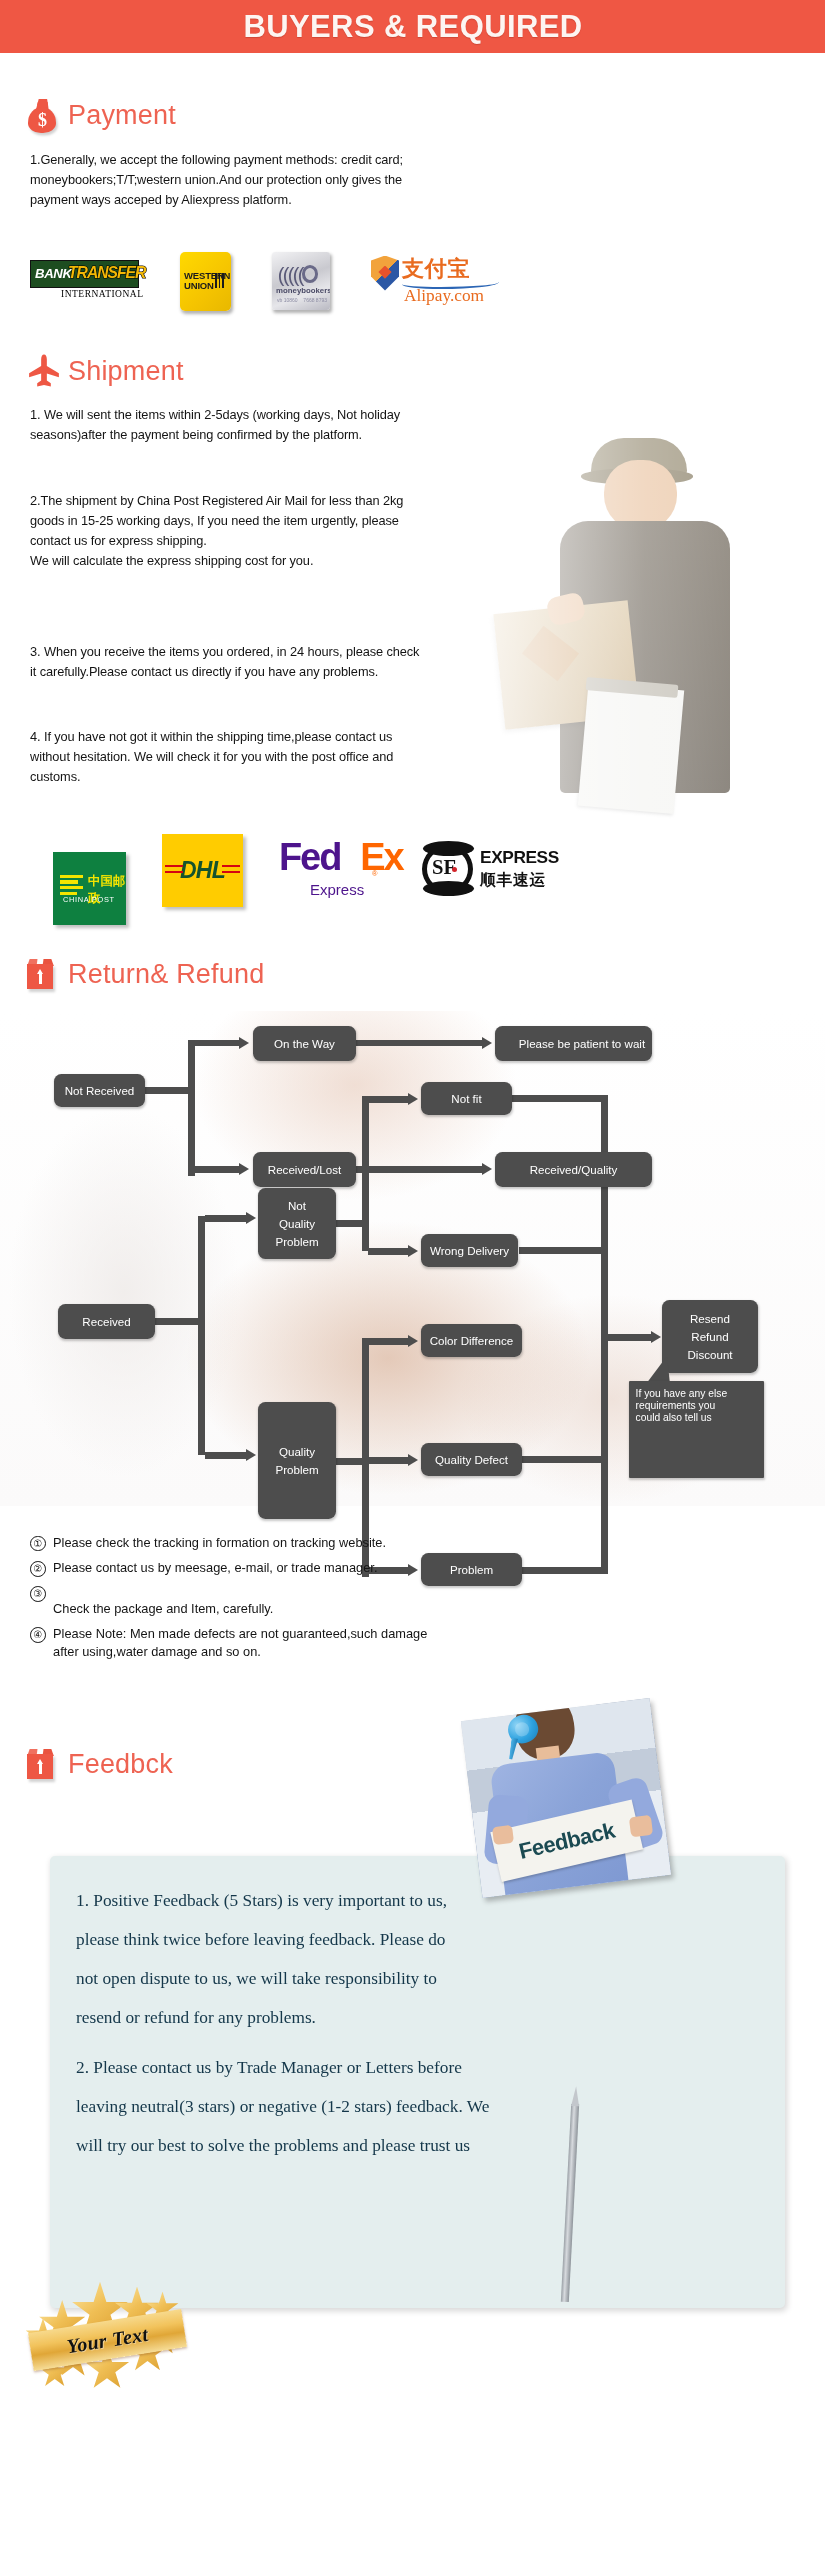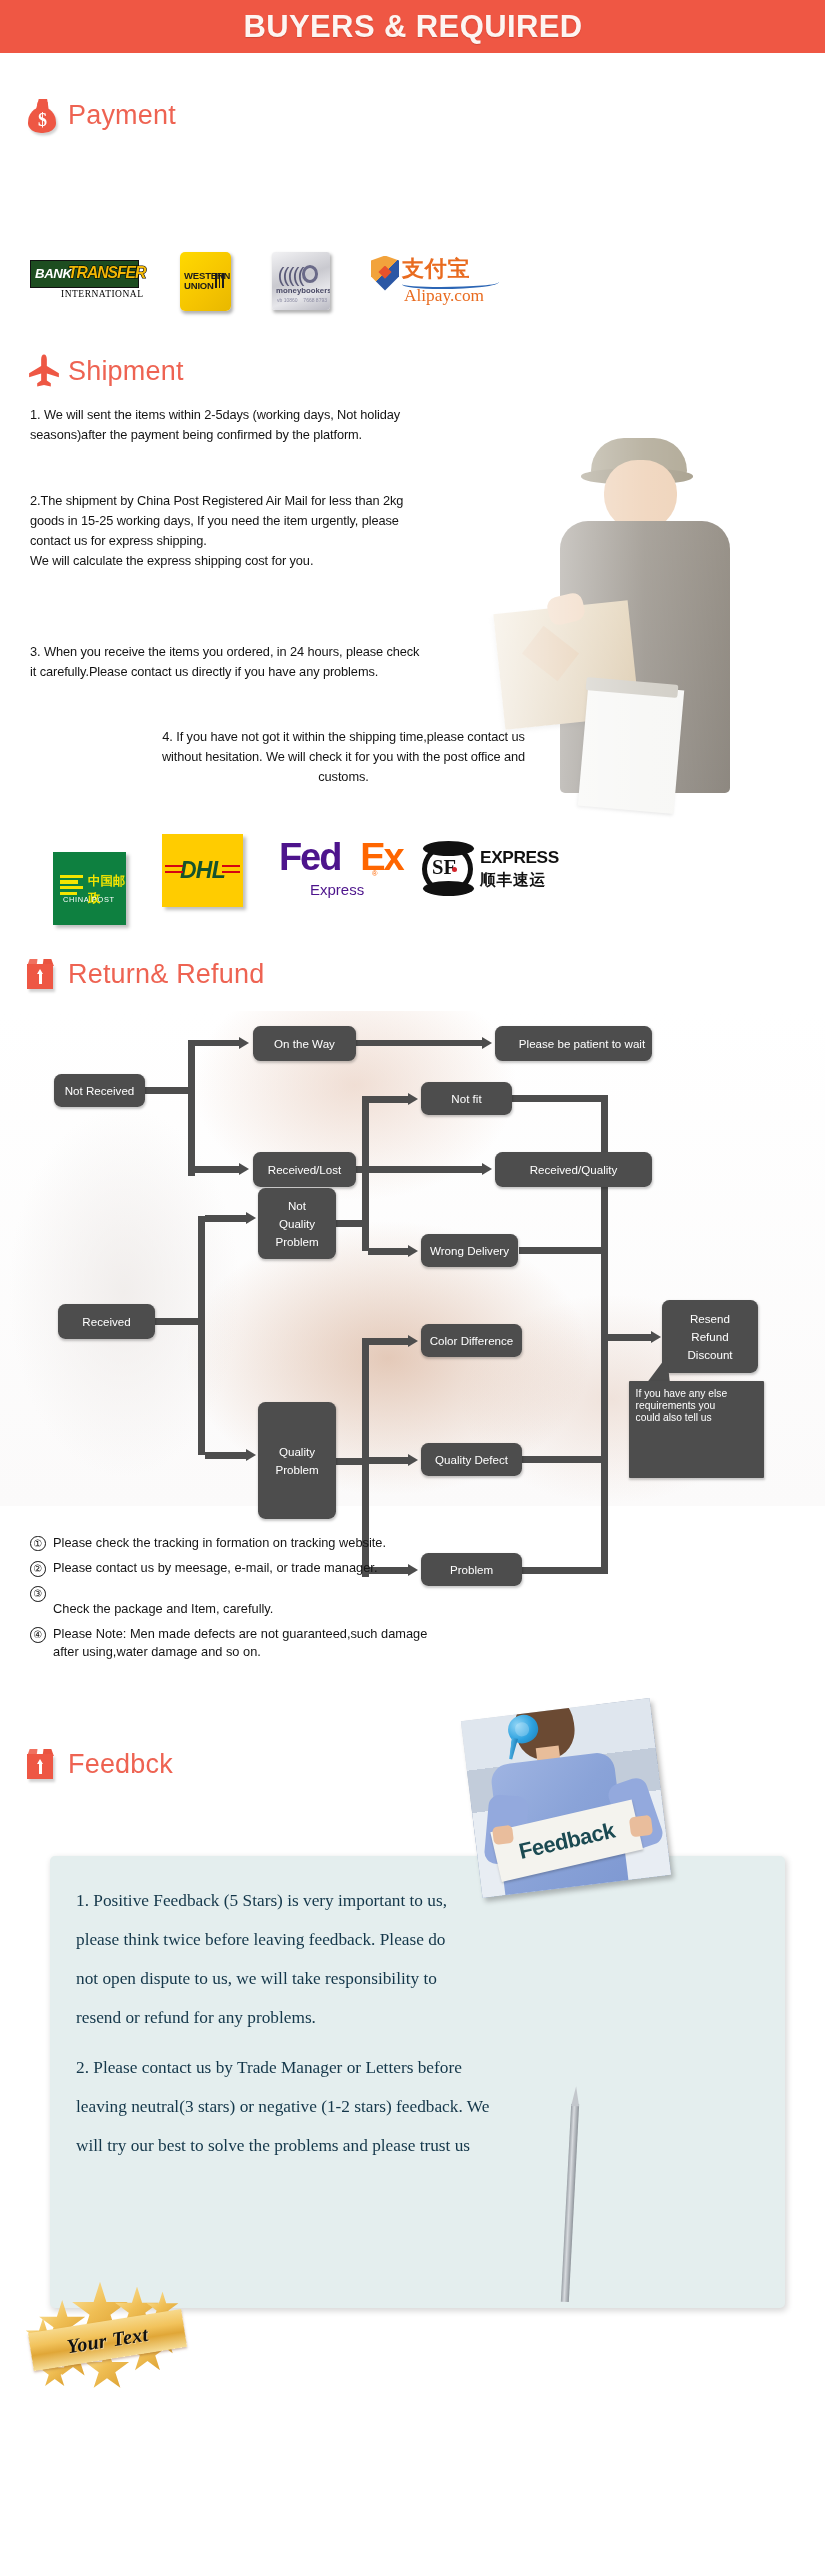--- a/index.html
+++ b/index.html
@@ -459,20 +459,23 @@
     <div class="sec-icon">
       <div class="ic-bag">
         <div class="neck"></div>
         <div class="bag"></div>
         <div class="dollar">$</div>
       </div>
     </div>
     <div class="label">Payment</div>
   </div>
 
+  <div class="para" style="left: 30px; top: 150px; width: 578px; white-space: pre-line;">1.Generally, we accept the following payment methods: credit card;
+moneybookers;T/T;western union.And our protection only gives the
+payment ways acceped by Aliexpress platform.</div>
 
   <div class="logo-row" style="left:30px; top:248px; gap:41px; height:66px;">
 
     <div class="lg-bank">
       <div class="strip">
           <span class="bk">BANK</span>
         </div>
       <div class="tr">TRANSFER</div>
       <div class="intl">INTERNATIONAL</div>
     </div>
@@ -530,21 +533,21 @@
   <div class="fade-veil" style="top:425px; height:400px;"></div>
 
   <div class="para" style="left: 30px; top: 405px; width: 627px; white-space: pre-line;">1. We will sent the items within 2-5days (working days, Not holiday
 seasons)after the payment being confirmed by the platform.</div>
   <div class="para" style="left: 30px; top: 491px; width: 627px; white-space: pre-line;">2.The shipment by China Post Registered Air Mail for less than  2kg
 goods in 15-25 working days, If  you need the item urgently, please
 contact us for express shipping.
 We will calculate the express shipping cost for you.</div>
   <div class="para" style="left: 30px; top: 642px; width: 627px; white-space: pre-line;">3. When you receive the items you ordered, in 24 hours, please check
  it carefully.Please contact us directly if you have any problems.</div>
-  <div class="para" style="left: 30px; top: 727px; width: 627px; white-space: pre-line; text-align: center;">4. If you have not got it within the shipping time,please contact us
+  <div class="para" style="left: 30px; top: 727px; width: 627px; white-space: pre-line;">4. If you have not got it within the shipping time,please contact us
 without hesitation. We will check it for you with the post office and
 customs.</div>
 
   <div class="logo-row" style="left:53px; top:832px; gap:36px; height:76px;">
 
     <div class="lg-cp">
       <div class="mark">
         <i style="top:1.7px;  width:23px;"></i>
         <i style="top:7.4px;  width:18px;"></i>
         <i style="top:13.2px; width:23px;"></i>

